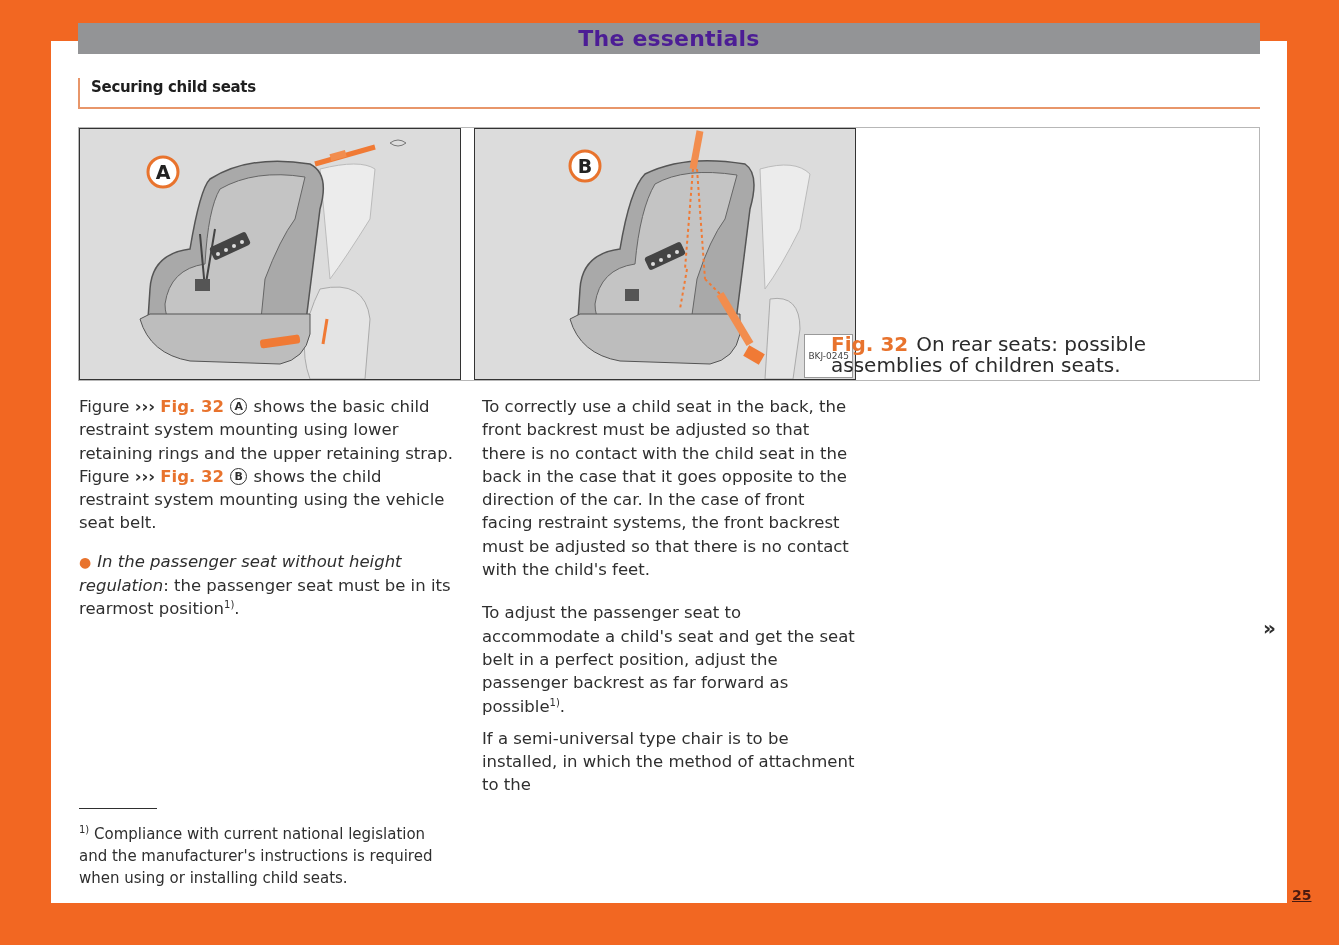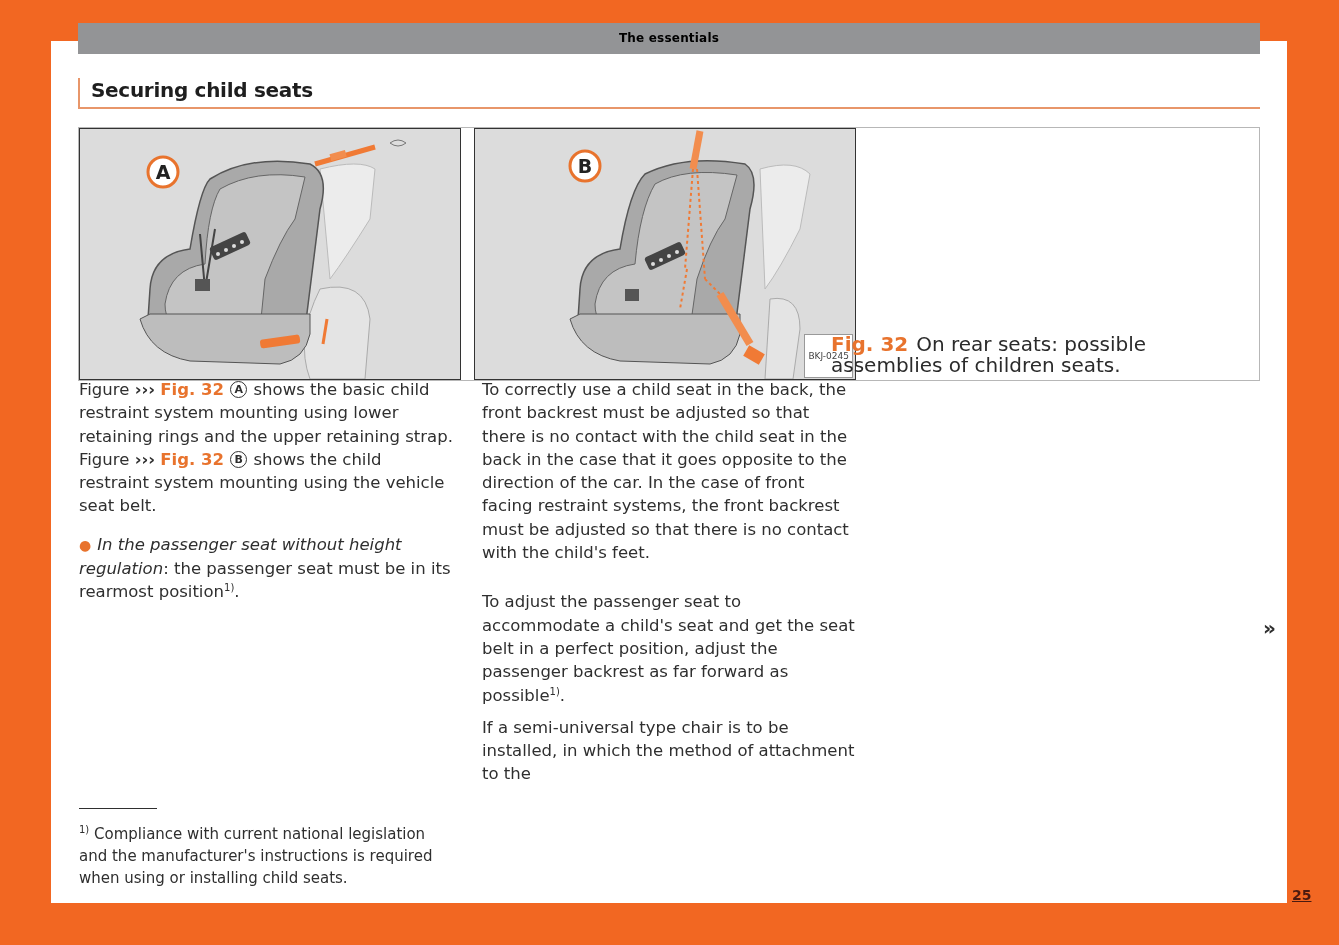--- a/index.html
+++ b/index.html
@@ -8,33 +8,33 @@
     background:#F26722;
     font-family:"DejaVu Sans", sans-serif;
     color:#2b2b2b;
   }
   .page {
     position:absolute; left:51px; top:41px; width:1236px; height:862px;
     background:#ffffff;
   }
   .header-bar {
     position:absolute; left:78px; top:23px; width:1182px; height:31px;
-    background:#939496; color:#000000;
-    font-size:12px; font-weight:bold; text-align:center; line-height:31px;
+    background:#939496; color:#4c1d95;
+    font-size:22px; font-weight:bold; text-align:center; line-height:31px;
     letter-spacing:0.2px;
   }
   .section-title {
     position:absolute; left:78px; top:78px; width:1182px; height:31px;
     border-bottom:2px solid #E8966A;
     border-left:2px solid #E8966A;
     box-sizing:border-box;
   }
   .section-title span {
     position:absolute; left:11px; top:0px;
-    font-size:20px; font-weight:bold; color:#1e1e1e; letter-spacing:-0.3px;
+    font-size:15px; font-weight:bold; color:#1e1e1e; letter-spacing:-0.3px;
   }
   .figure-box {
     position:absolute; left:78px; top:127px; width:1182px; height:254px;
     border:1px solid #b7b7b7; box-sizing:border-box; background:#fff;
   }
   .panel {
     position:absolute; top:0px; height:252px; background:#dcdcdc;
     border:1px solid #333; box-sizing:border-box;
   }
   .panel-a { left:0px; width:382px; }
@@ -45,21 +45,21 @@
     position:absolute; right:2px; bottom:1px; background:#fff;
     border:1px solid #999; font-size:9px; padding:16px 3px; color:#444;
     font-family:"DejaVu Sans", sans-serif;
   }
   .caption {
     position:absolute; left:752px; top:206px; width:385px;
     font-size:20px; line-height:21px; color:#2b2b2b;
   }
   .caption .fig-label { color:#E8732D; font-weight:bold; margin-right:8px; }
   .col {
-    position:absolute; top:378px; width:375px;
+    position:absolute; top:395px; width:375px;
     font-size:16.5px; line-height:23.3px; color:#2f2f2f;
   }
   .col p { margin:0 0 9px 0; }
   .col1 { left:79px; }
   .col2 { left:482px; }
   .col3 { left:885px; }
   .orange { color:#E8732D; font-weight:bold; }
   .arrows { color:#2f2f2f; font-weight:bold; }
   .circ {
     display:inline-block; width:15px; height:15px; border:1.5px solid #333;
@@ -164,21 +164,21 @@
     <span class="orange">Fig. 32</span>
     <span class="circ">B</span><span> shows the child restraint system mounting using the vehicle seat belt.</span>
   </p>
   <p style="margin-top:15px;">
     <span class="bullet">●</span><i>In the passenger seat without height regulation</i><span>: the passenger seat must be in its rearmost position</span><sup>1)</sup><span>.</span>
   </p>
 </div>
 
 <div class="col col2">
   <p>To correctly use a child seat in the back, the front backrest must be adjusted so that there is no contact with the child seat in the back in the case that it goes opposite to the direction of the car. In the case of front facing restraint systems, the front backrest must be adjusted so that there is no contact with the child's feet.</p>
-  <p style="margin-top:26px;">
+  <p style="margin-top:20px;">
     <span>To adjust the passenger seat to accommodate a child's seat and get the seat belt in a perfect position, adjust the passenger backrest as far forward as possible</span><sup>1)</sup><span>.</span>
   </p>
   <p>If a semi-universal type chair is to be installed, in which the method of attachment to the</p>
 </div>
 
 <div class="col col3">
 </div>
 <div class="continue-mark">»</div>
 
 <div class="footnote-rule"></div>

